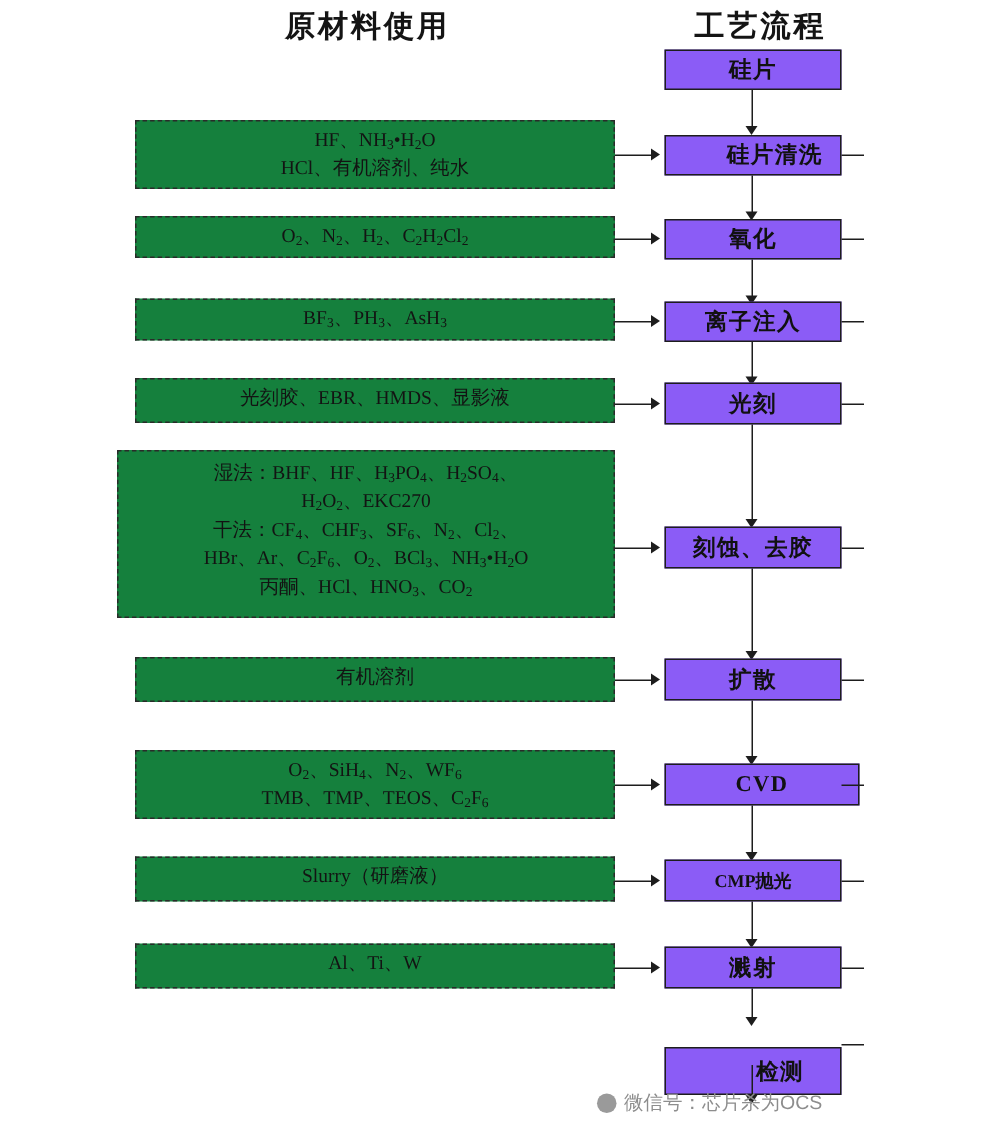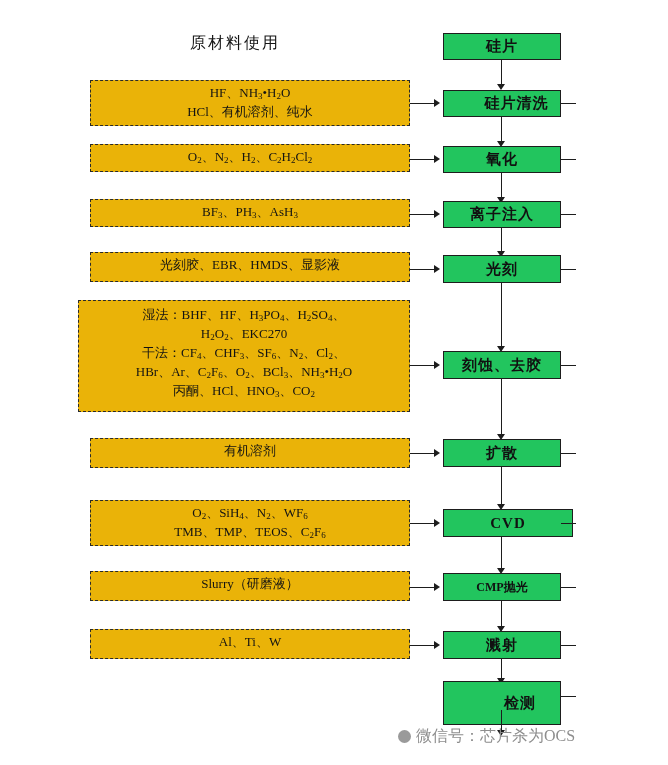--- a/index.html
+++ b/index.html
@@ -13,52 +13,51 @@
   }
   #page {
     position: relative;
     width: 668px;
     height: 765px;
     overflow: hidden;
     background: #ffffff;
   }
   .hdr {
     position: absolute;
-    font-size: 16px;
-    font-weight: normal;
+    font-size: 20px;
+    font-weight: bold;
     letter-spacing: 2px;
     white-space: nowrap;
-    margin-top: 29px;
   }
   #hdr-materials { left: 190px; top: 4px; }
   #hdr-process  { left: 463px; top: 4px; }
 
   
   .pbox {
     position: absolute;
     box-sizing: border-box;
     border: 1px solid #1d1d1d;
-    background: #22c55e;
+    background: #8b5cf6;
     display: flex;
     align-items: center;
     justify-content: center;
     font-size: 15px;
     font-weight: bold;
     letter-spacing: 1px;
     color: #111;
     white-space: nowrap;
   }
   .pbox.wide { font-size: 12px; letter-spacing: 0px; }
 
   
   .mbox {
     position: absolute;
     box-sizing: border-box;
     border: 1px dashed #2a2a2a;
-    background: #eab308;
+    background: #15803d;
     font-size: 13px;
     line-height: 1.45;
     color: #131313;
     padding: 3px 8px;
   }
   .mbox .ctr { text-align: center; }
   .mbox .lft { text-align: center; }
   .mbox sub { font-size: 9px; vertical-align: -2px; }
 
   
@@ -95,23 +94,23 @@
     background: #1d1d1d;
   }
   
   #watermark {
     position: absolute;
     left: 398px;
     top: 726px;
     display: flex;
     align-items: center;
     gap: 5px;
-    font-size: 16px;
+    font-size: 13px;
     color: #8d8d8d;
-    font-family: Liberation Serif, serif;
+    font-family: Liberation Sans, sans-serif;
     white-space: nowrap;
   }
   #watermark .wm-logo {
     width: 13px; height: 13px;
     border-radius: 50%;
     background: #9a9a9a;
     display: inline-block;
   }
 </style>
 </head>
@@ -155,21 +154,21 @@
   <div class="vhead" style="left:497px; top:568px;"></div>
 
   <div class="pbox wide" style="left:443px; top:573px; width:118px; height:28px;">CMP抛光</div>
   <div class="vline" style="left:501px; top:601px; height:27px;"></div>
   <div class="vhead" style="left:497px; top:626px;"></div>
 
   <div class="pbox" style="left:443px; top:631px; width:118px; height:28px;">溅射</div>
   <div class="vline" style="left:501px; top:659px; height:21px;"></div>
   <div class="vhead" style="left:497px; top:678px;"></div>
 
-  <div class="pbox" style="left:443px; top:681px; width:118px; height:44px;padding-left:36px;">检测</div>
+  <div class="pbox" style="left:443px; top:698px; width:118px; height:32px;padding-left:36px;">检测</div>
   <div class="vline" style="left:501px; top:710px; height:22px;"></div>
   <div class="vhead" style="left:497px; top:730px;"></div>
 
   <div class="stub" style="left:561px; top:103px; width:15px;"></div>
   <div class="stub" style="left:561px; top:159px; width:15px;"></div>
   <div class="stub" style="left:561px; top:214px; width:15px;"></div>
   <div class="stub" style="left:561px; top:269px; width:15px;"></div>
   <div class="stub" style="left:561px; top:365px; width:15px;"></div>
   <div class="stub" style="left:561px; top:453px; width:15px;"></div>
   <div class="stub" style="left:561px; top:523px; width:15px;"></div>

